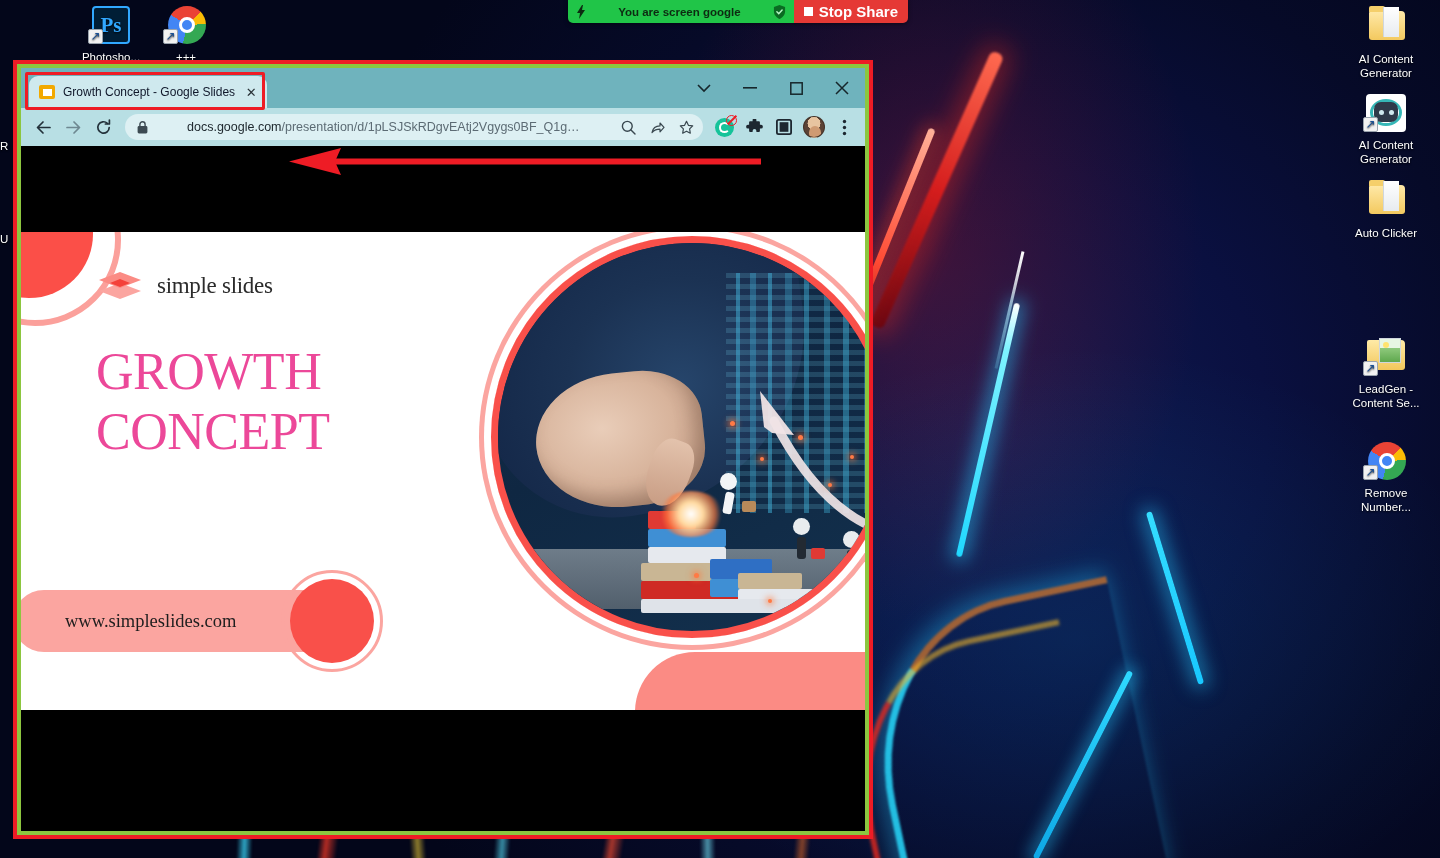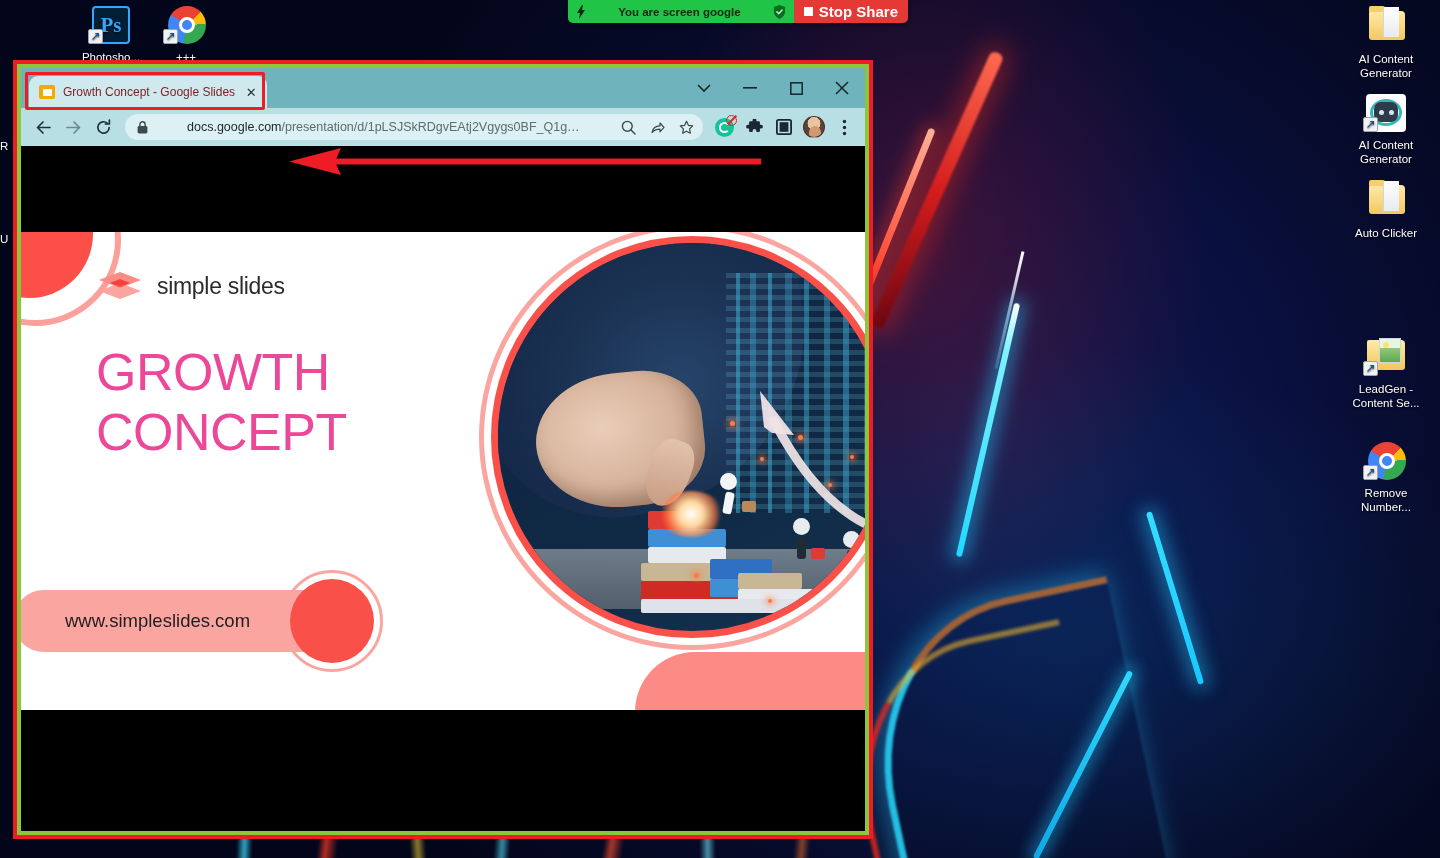--- a/index.html
+++ b/index.html
@@ -239,21 +239,21 @@
     border: 3px solid #ee1c25;
     border-radius: 2px;
     z-index: 3; pointer-events: none;
   }
   .tab-favicon {
     width: 16px; height: 14px; background: #f2a900; border-radius: 2px;
     display:flex; align-items:center; justify-content:center; flex-shrink:0;
   }
   .tab-favicon i { width: 9px; height: 7px; background: #fff; display:block; }
   .tab-title {
-    font-size: 12px; color: #7f1d1d; white-space: nowrap;
+    font-size: 12px; color: #0f172a; white-space: nowrap;
     overflow: hidden; text-overflow: ellipsis; flex: 1;
   }
   .tab-close { font-size: 13px; color: #2a3338; width: 16px; text-align: center; }
 
   .win-ctrls {
     margin-left: auto; display: flex; align-items: center;
     height: 40px;
   }
   .win-ctrls > div {
     width: 46px; height: 40px; display: flex; align-items: center; justify-content: center;
@@ -309,21 +309,21 @@
 
   
   .viewport {
     flex: 1; background: #000; position: relative; overflow: hidden;
   }
 
   
   .slide {
     position: absolute; left: 0; top: 86px;
     width: 100%; height: 478px;
-    background: #ffffff; overflow: hidden;
+    background: #ffffff; overflow: hidden; font-family: Liberation Serif, serif;
   }
   .slide-deco-circle {
     position: absolute; left: -56px; top: -62px;
     width: 128px; height: 128px; border-radius: 50%;
     background: #fb4f48;
   }
   .slide-deco-ring {
     position: absolute; left: -72px; top: -78px;
     width: 172px; height: 172px; border-radius: 50%;
     border: 6px solid #fba09b;

